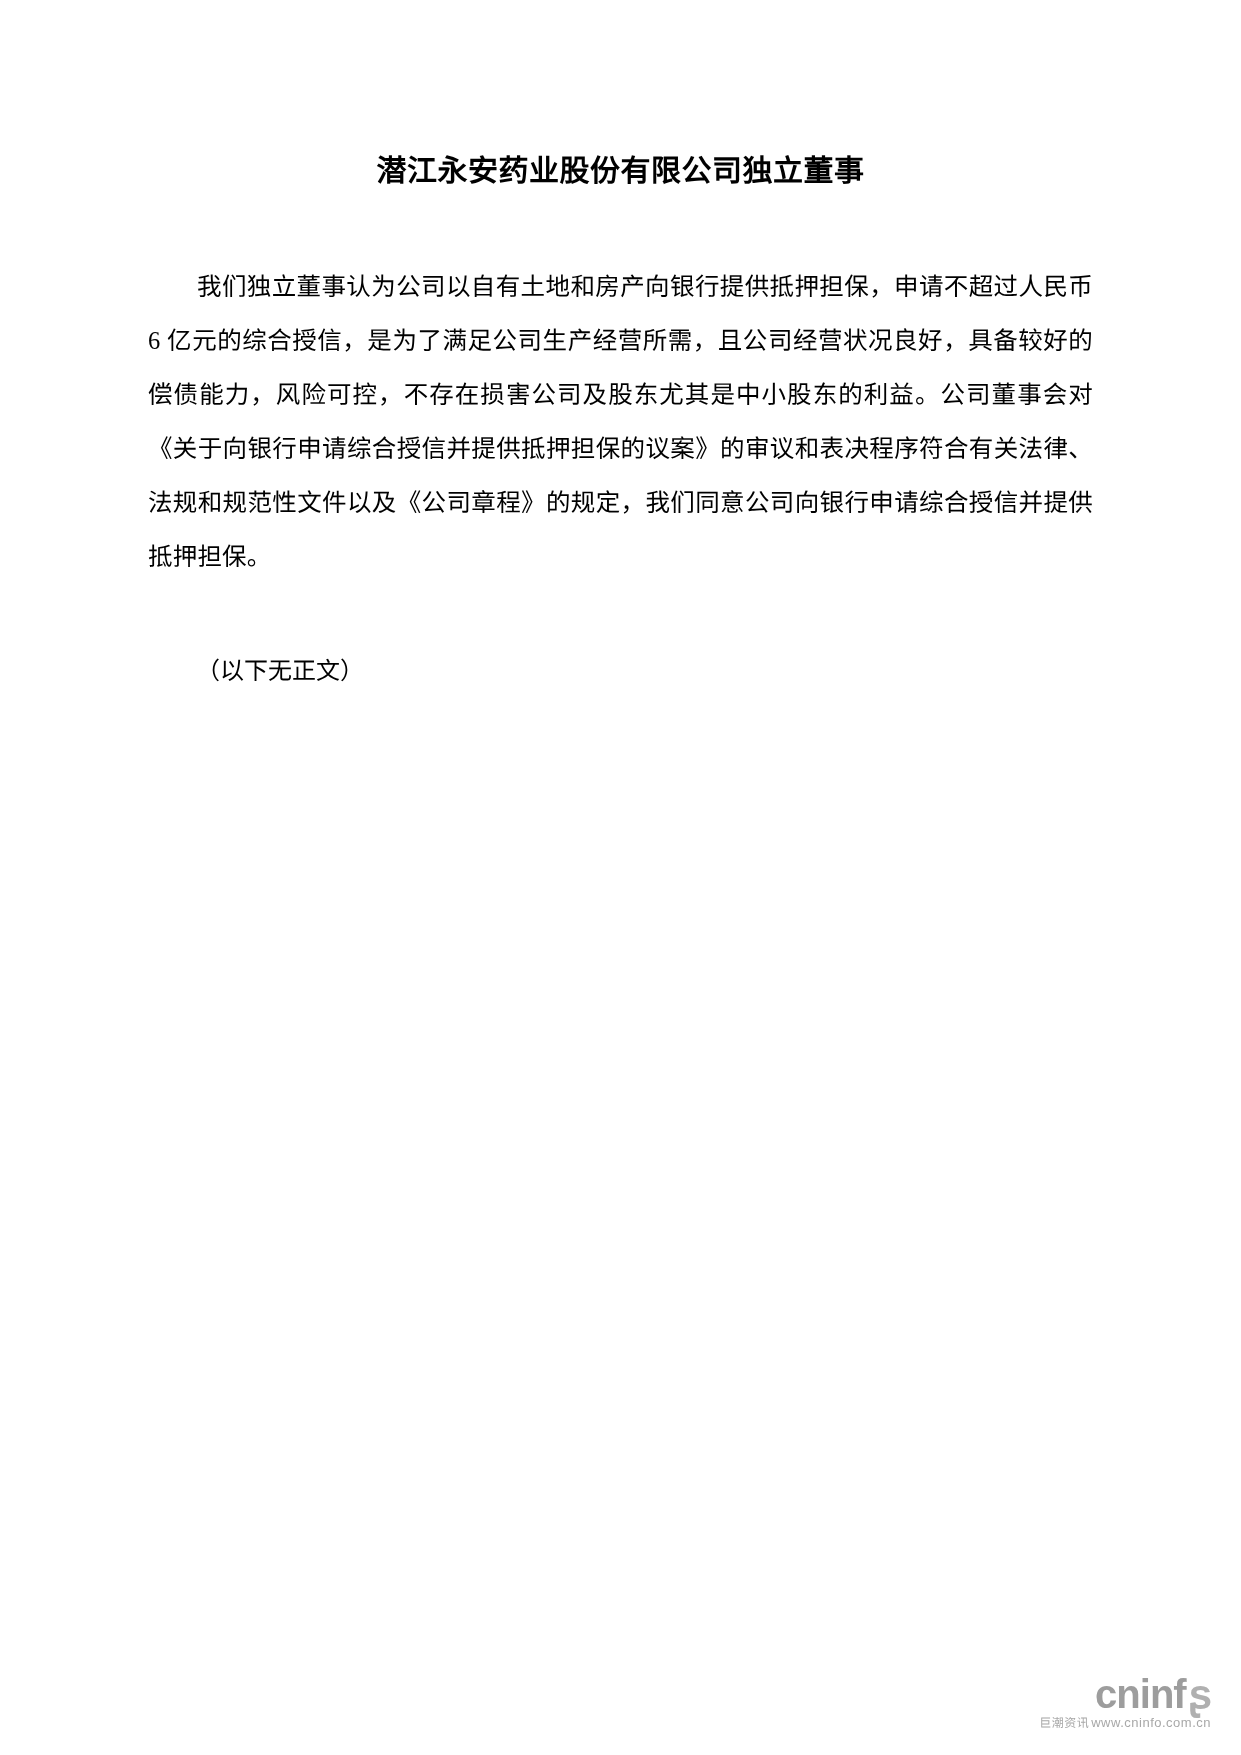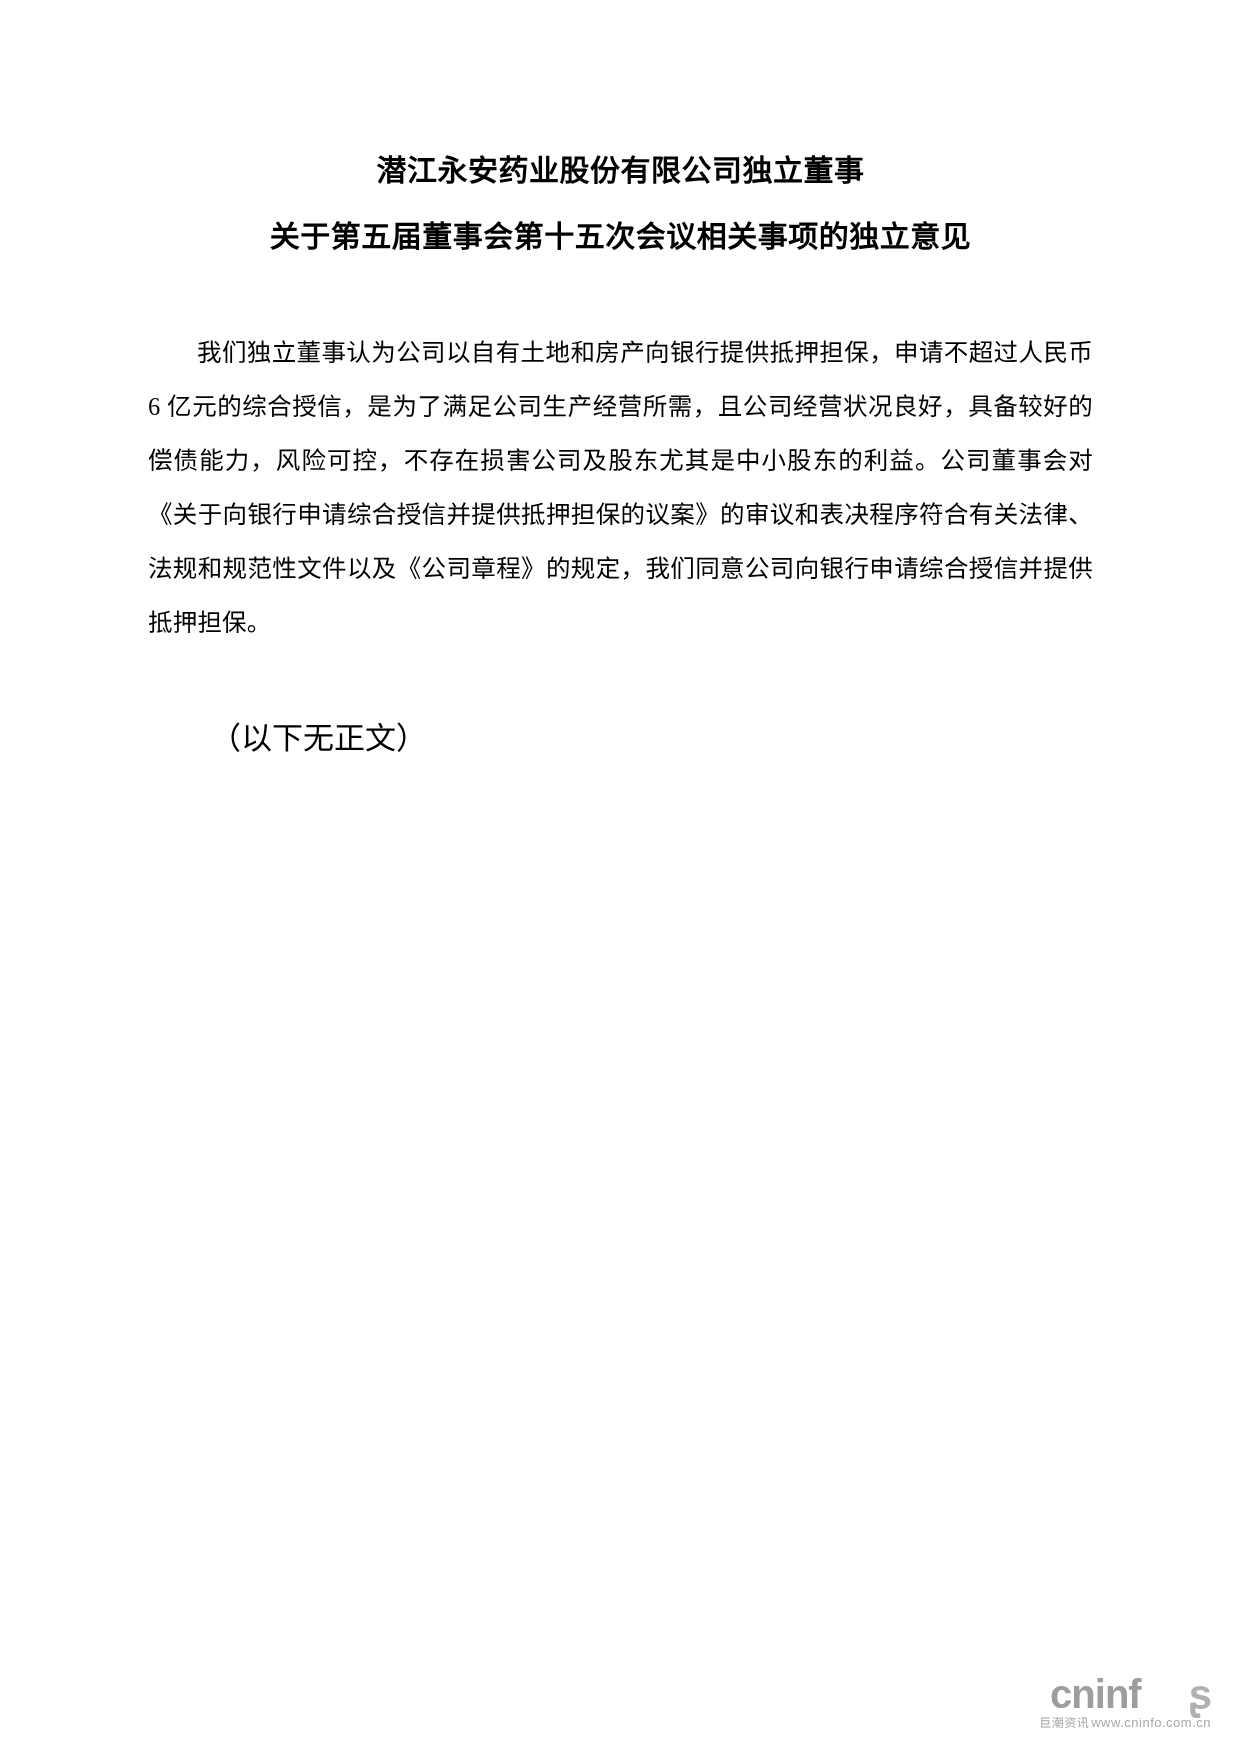--- a/index.html
+++ b/index.html
@@ -44,44 +44,44 @@
   .body-par {
     font-size: 24.5px;
     line-height: 54px;
     text-align: justify;
     text-justify: inter-ideograph;
     text-indent: 2em;
     margin: 0 0 6px 0;
     letter-spacing: 0.2px;
   }
   .closing-par {
-    font-size: 31px;
+    font-size: 24px;
     line-height: 54px;
     text-indent: 2em;
     margin: 62px 0 0 0;
+    font-family: Liberation Mono, monospace;
   }
   
   .watermark {
     position: absolute;
     right: 30px;
     bottom: 24px;
     text-align: left;
     user-select: none;
   }
   .watermark .wm-logo {
     display: flex;
     align-items: center;
     justify-content: flex-end;
     font-family: "Liberation Sans", sans-serif;
     font-size: 40px;
     font-weight: bold;
     color: #9d9d9d;
     letter-spacing: -1px;
     line-height: 40px;
-    gap: 45px;
   }
   .watermark .wm-mark {
     display: inline-block;
     margin-left: 3px;
     color: #b0b0b0;
     font-size: 42px;
     transform: translateY(1px);
   }
   .watermark .wm-sub {
     font-family: "Liberation Sans", sans-serif;
@@ -99,21 +99,20 @@
   }
 </style>
 </head>
 <body>
 
 <div class="page">
 
   <div class="title-block">
     <h1 class="doc-title">
       <span class="line">潜江永安药业股份有限公司独立董事</span>
-      <span class="line">关于第五届董事会第十五次会议相关事项的独立意见</span>
     </h1>
   </div>
 
   <p class="body-par">我们独立董事认为公司以自有土地和房产向银行提供抵押担保，申请不超过人民币 6 亿元的综合授信，是为了满足公司生产经营所需，且公司经营状况良好，具备较好的偿债能力，风险可控，不存在损害公司及股东尤其是中小股东的利益。公司董事会对《关于向银行申请综合授信并提供抵押担保的议案》的审议和表决程序符合有关法律、法规和规范性文件以及《公司章程》的规定，我们同意公司向银行申请综合授信并提供抵押担保。</p>
 
   <p class="closing-par">（以下无正文）</p>
 
 </div>
 
 <div class="watermark">

